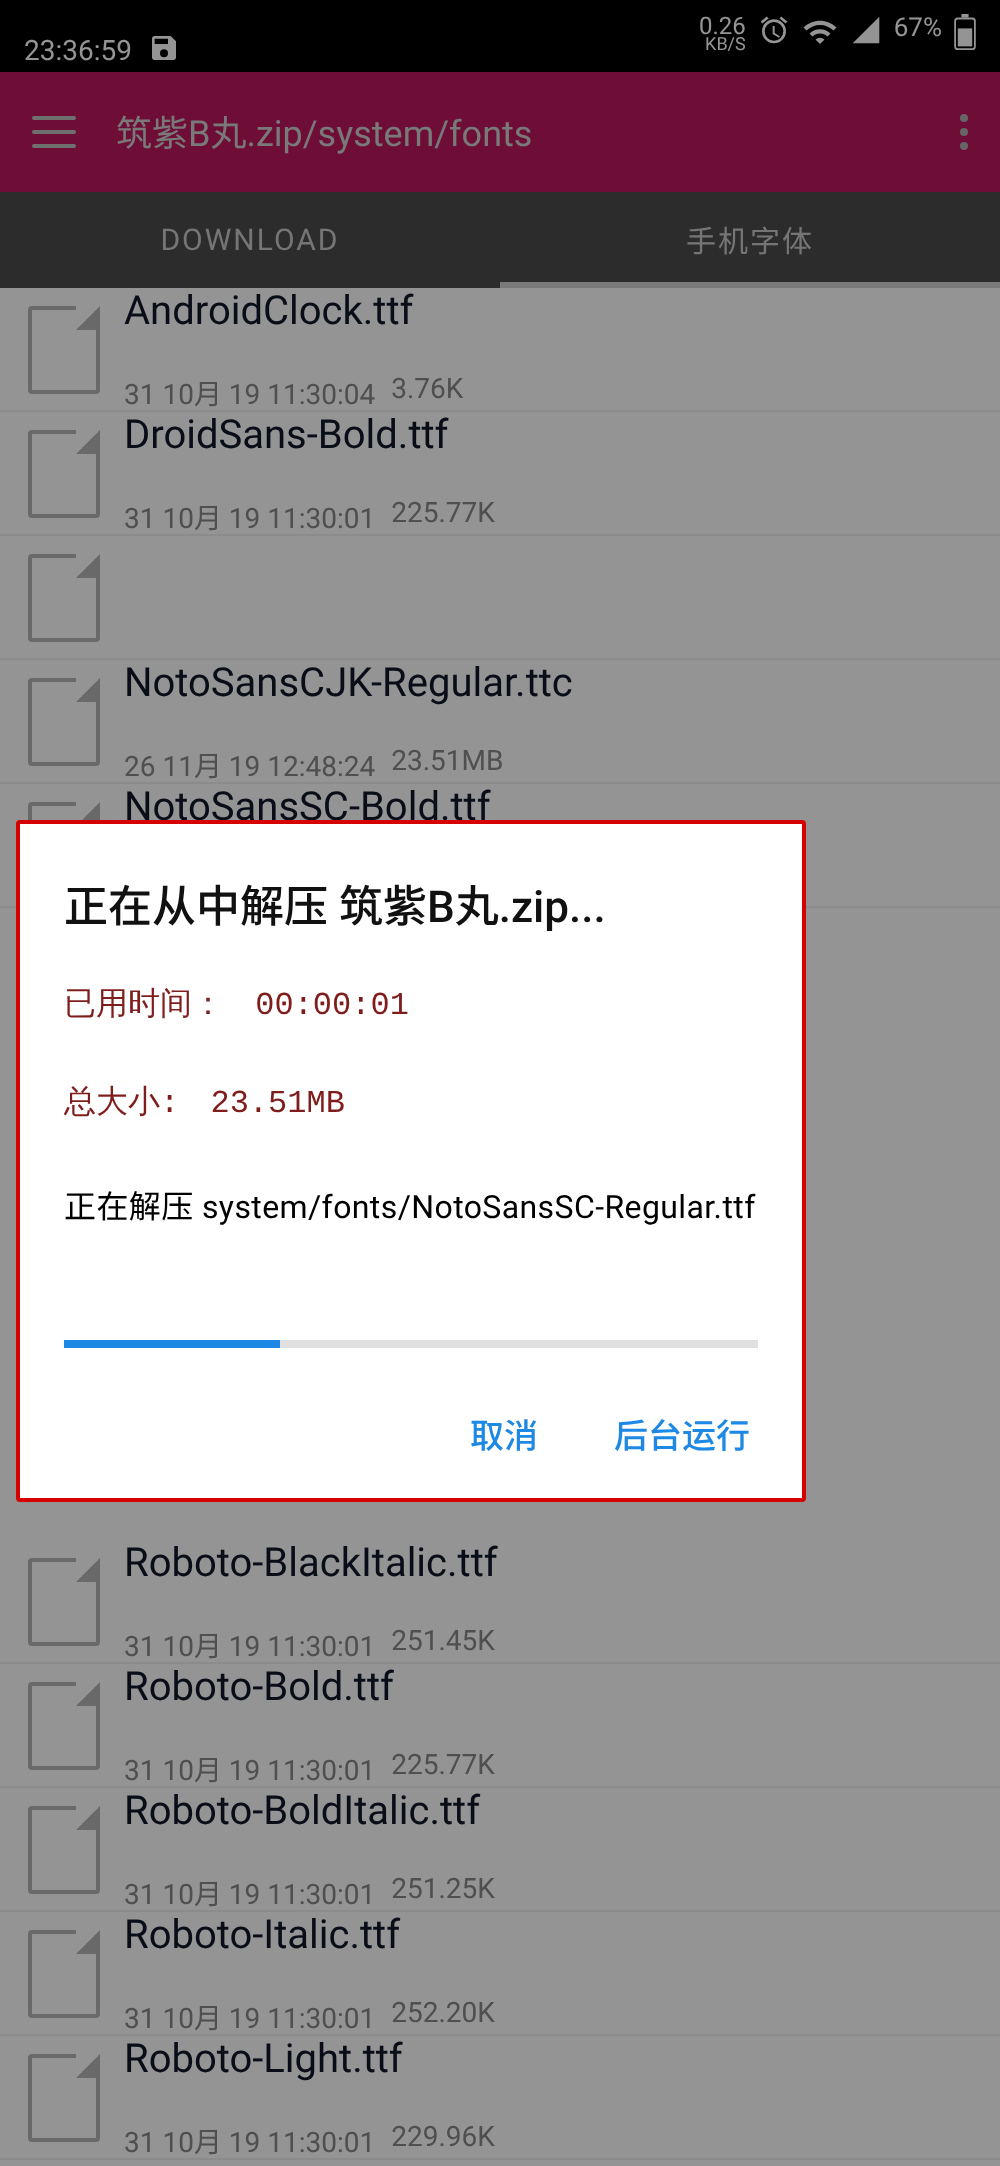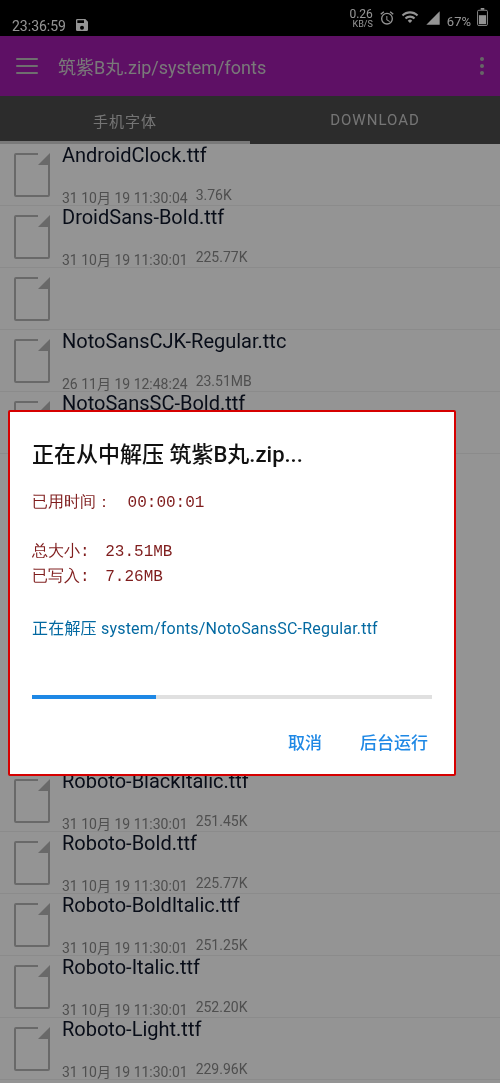--- a/index.html
+++ b/index.html
@@ -15,27 +15,27 @@
     height: 36px;
     background: #000;
     color: #fff;
     display: flex;
     align-items: center;
     justify-content: space-between;
     padding: 0 12px;
     font-size: 14px;
   }
   .status-left { display: flex; align-items: center; gap: 8px; margin-top: 16px; }
-  .status-right { display: flex; align-items: flex-end; gap: 6px; font-size: 13px; }
+  .status-right { display: flex; align-items: flex-start; gap: 6px; font-size: 13px; }
   .kbs { font-size: 9px; line-height: 1; text-align: right; }
   .kbs .n { font-size: 12px; }
 
   .app-bar {
     height: 60px;
-    background: #a21caf;
+    background: #be185d;
     color: #d0d0d0;
     display: flex;
     align-items: center;
     padding: 0 16px;
     gap: 20px;
     font-size: 18px;
   }
   .hamburger { width: 22px; height: 16px; display: flex; flex-direction: column; justify-content: space-between; }
   .hamburger span { height: 2px; background: #c0c0c0; border-radius: 1px; }
 
@@ -91,34 +91,34 @@
     position: absolute;
     inset: 0;
     background: rgba(0,0,0,0.42);
     pointer-events: none;
     z-index: 5;
   }
   .dialog-wrap {
     position: absolute;
     top: 410px;
     left: 8px;
-    width: 448px;
+    width: 395px;
     z-index: 10;
   }
   .dialog {
     background: #fff;
     border: 2px solid #d60000;
     padding: 24px 22px 14px 22px;
     border-radius: 2px;
   }
   .dialog-title { font-size: 22px; font-weight: 500; color: #111; margin-bottom: 24px; }
   .dialog-row { font-size: 16px; color: #7f1d1d; margin-bottom: 4px; font-family: Liberation Mono, monospace; }
   .dialog-row.elapsed { margin-bottom: 28px; }
   .dialog-row .val { margin-left: 6px; }
-  .dialog-item { font-size: 16px; color: #0369a1; margin-top: 28px; margin-bottom: 56px; letter-spacing: 0.2px; }
+  .dialog-item { font-size: 16px; color: #000000; margin-top: 28px; margin-bottom: 56px; letter-spacing: 0.2px; }
   .progress-track { height: 4px; background: #e0e0e0; position: relative; }
   .progress-fill { position: absolute; top: 0; left: 0; height: 100%; background: #1e88e5; width: 31%; }
   .dialog-actions { display: flex; justify-content: flex-end; gap: 30px; margin-top: 24px; font-size: 17px; color: #1e88e5; font-weight: 500; }
   .dialog-actions span { padding: 6px 4px; }
 
   .dimmed { position: relative; }
 </style>
 </head>
 <body>
 
@@ -172,25 +172,25 @@
       </div>
     <span>筑紫B丸.zip/system/fonts</span>
     <div class="more-vert">
         <span></span>
         <span></span>
         <span></span>
       </div>
   </div>
 
   <div class="tabs">
+    <div class="tab">
+        <span>DOWNLOAD</span>
+      </div>
     <div class="tab active">
         <span>手机字体</span>
-      </div>
-    <div class="tab">
-        <span>DOWNLOAD</span>
       </div>
   </div>
 
   <div class="file-list">
     <div class="file-row">
       <div class="file-icon"></div>
       <div class="file-info">
         <div class="file-name">AndroidClock.ttf</div>
         <div class="file-meta">
             <span>31 10月 19 11:30:04</span>
@@ -298,24 +298,20 @@
   <div class="dialog">
     <div class="dialog-title">正在从中解压 筑紫B丸.zip...</div>
     <div class="dialog-row elapsed">
       <span>已用时间：</span>
       <span class="val">00:00:01</span>
     </div>
     <div class="dialog-row">
       <span>总大小:</span>
       <span class="val">23.51MB</span>
     </div>
-    <div class="dialog-row">
-      <span>已写入:</span>
-      <span class="val">7.26MB</span>
-    </div>
     <div class="dialog-item">正在解压 system/fonts/NotoSansSC-Regular.ttf</div>
     <div class="progress-track">
       <div class="progress-fill" style="width:31%"></div>
     </div>
     <div class="dialog-actions">
       <span>取消</span>
       <span>后台运行</span>
     </div>
   </div>
 </div>

